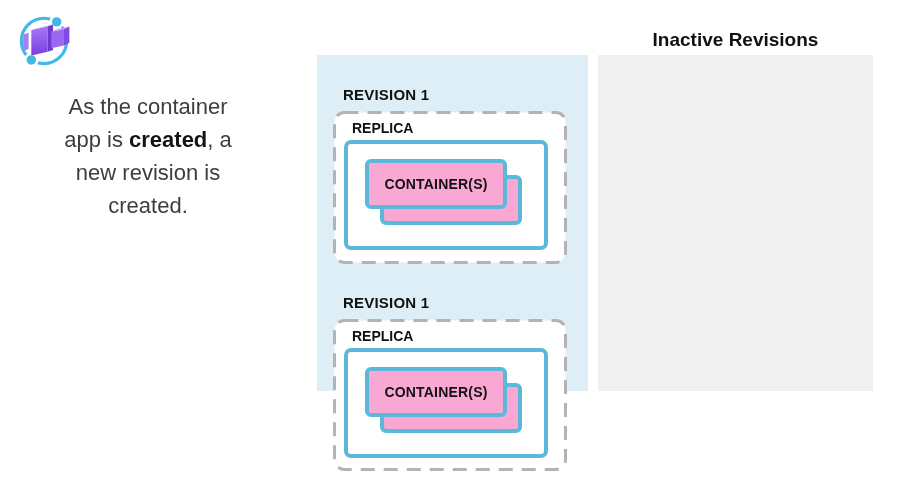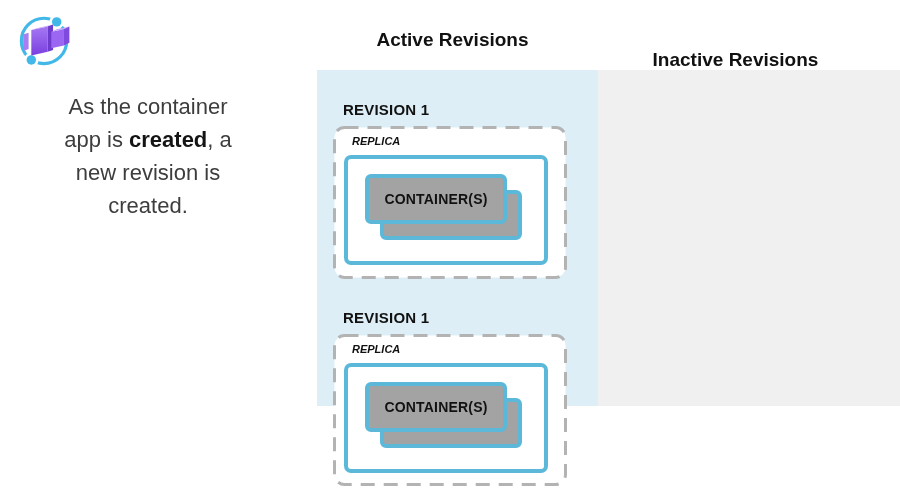--- a/index.html
+++ b/index.html
@@ -38,28 +38,27 @@
   
   .col-header {
     position: absolute;
     top: 29px;
     font-size: 19px;
     font-weight: bold;
     color: #111111;
     text-align: center;
   }
   .hdr-active   { left: 317px; width: 271px; }
-  .hdr-inactive { left: 598px; width: 275px; margin-top: 20px; }
+  .hdr-inactive { left: 598px; width: 275px; }
 
   
   .panel {
     position: absolute;
-    top: 70px;
+    top: 55px;
     height: 336px;
-    padding-left: 48px;
   }
   .panel-active   { left: 317px; width: 271px; background: #ddeef6; }
   .panel-inactive { left: 598px; width: 275px; background: #f0f0f1; }
 
   
   .revision {
     position: absolute;
     left: 16px;
     width: 234px;
   }
@@ -73,24 +72,23 @@
     font-weight: bold;
     color: #111111;
     letter-spacing: 0.2px;
   }
   .dash-svg { position: absolute; left: 0; top: 0; }
 
   .replica-label {
     position: absolute;
     left: 19px;
     top: 9px;
-    font-size: 11px;
+    font-size: 14px;
     font-weight: bold;
     color: #111111;
-    font-style: italic;
   }
   .replica-box {
     position: absolute;
     left: 11px;
     top: 29px;
     width: 204px;
     height: 110px;
     box-sizing: border-box;
     background: #ffffff;
     border: 4px solid #5cb8d9;
@@ -102,21 +100,21 @@
     left: 17px;
     top: 15px;
     width: 160px;
     height: 70px;
   }
   .container-box {
     position: absolute;
     width: 142px;
     height: 50px;
     box-sizing: border-box;
-    background: #a3a3a3;
+    background: #f9a8d4;
     border: 4px solid #5cb8d9;
     border-radius: 6px;
   }
   .container-back  { left: 15px; top: 16px; }
   .container-front {
     left: 0; top: 0;
     display: flex;
     align-items: center;
     justify-content: center;
     font-size: 14px;
@@ -149,21 +147,20 @@
     <polygon points="40,23 54,20 54,38 40,41" fill="#9a66f2"></polygon>
     <polygon points="40,23 46,20 60,17 54,20" fill="#c3a4f8"></polygon>
     <polygon points="54,20 60,17 60,35 54,38" fill="#7e4ae0"></polygon>
   </svg>
 
   <div class="intro"><span>As the container
 app is </span><span class="bold-word">created</span><span>, a
 new revision is
 created.</span></div>
 
-  <div class="col-header hdr-active">Active Revisions</div>
   <div class="col-header hdr-inactive">Inactive Revisions</div>
 
   <div class="panel panel-active">
 
     <div class="revision rev1">
       <div class="rev-label">REVISION 1</div>
       <svg class="dash-svg" width="234" height="153">
         <rect x="1.5" y="1.5" width="231" height="150" rx="10" fill="#ffffff" stroke="#b3b3b3" stroke-width="3" stroke-dasharray="14 9"></rect>
       </svg>
       <div class="replica-label">REPLICA</div>

